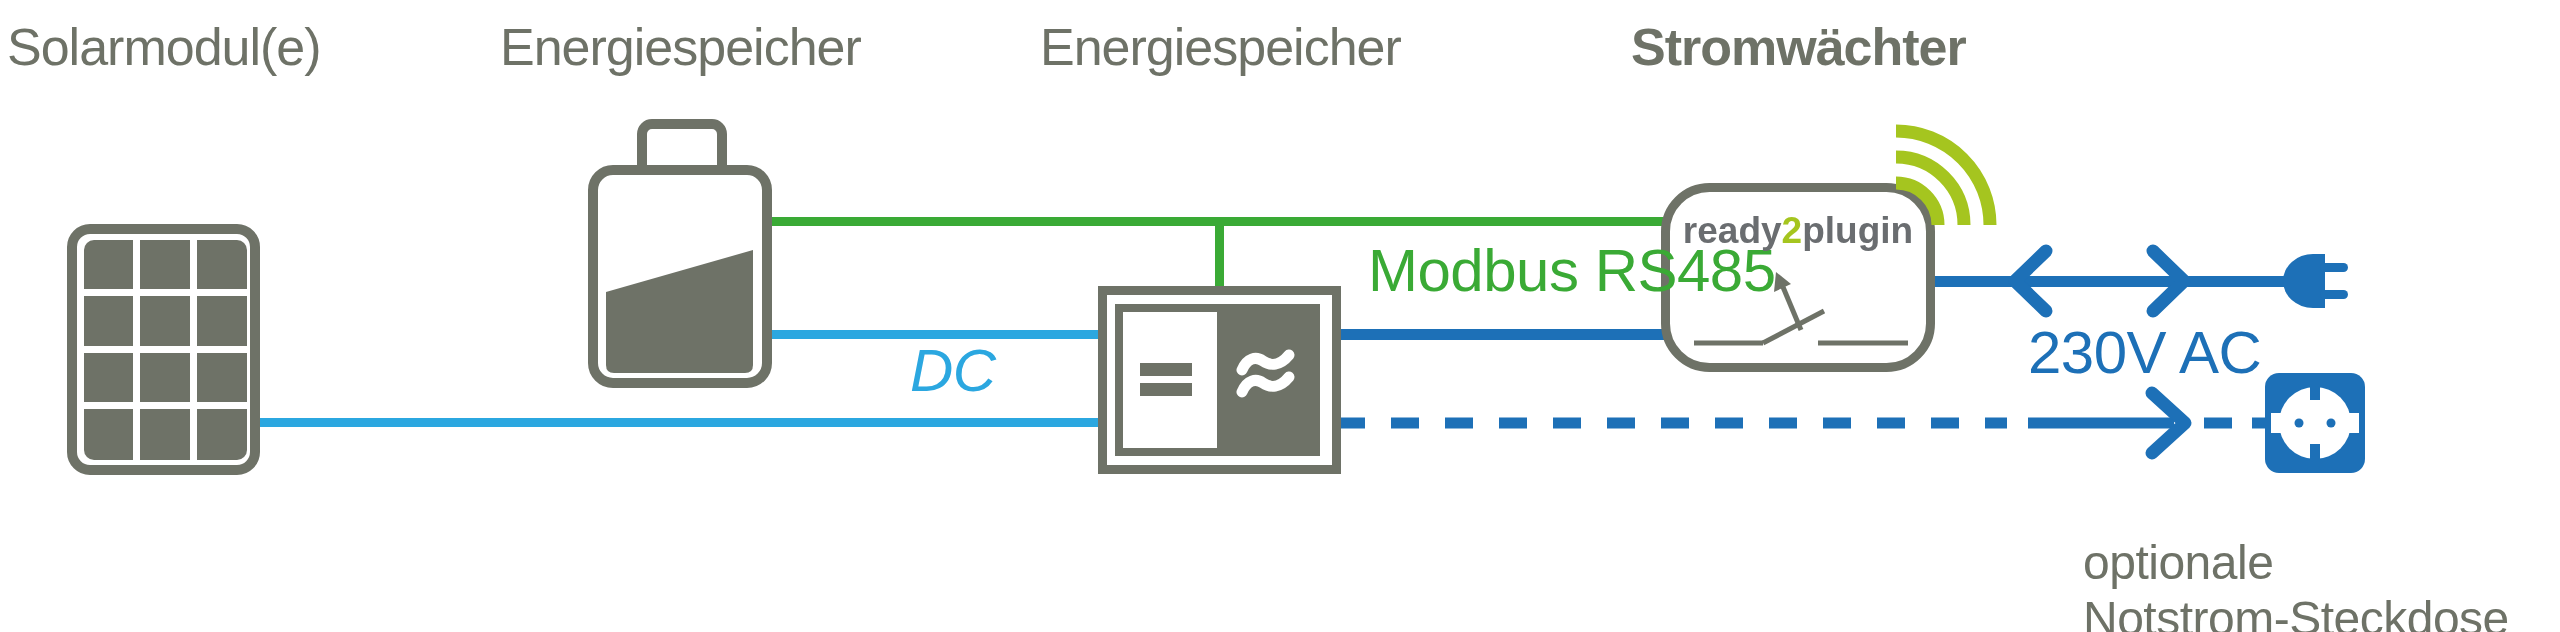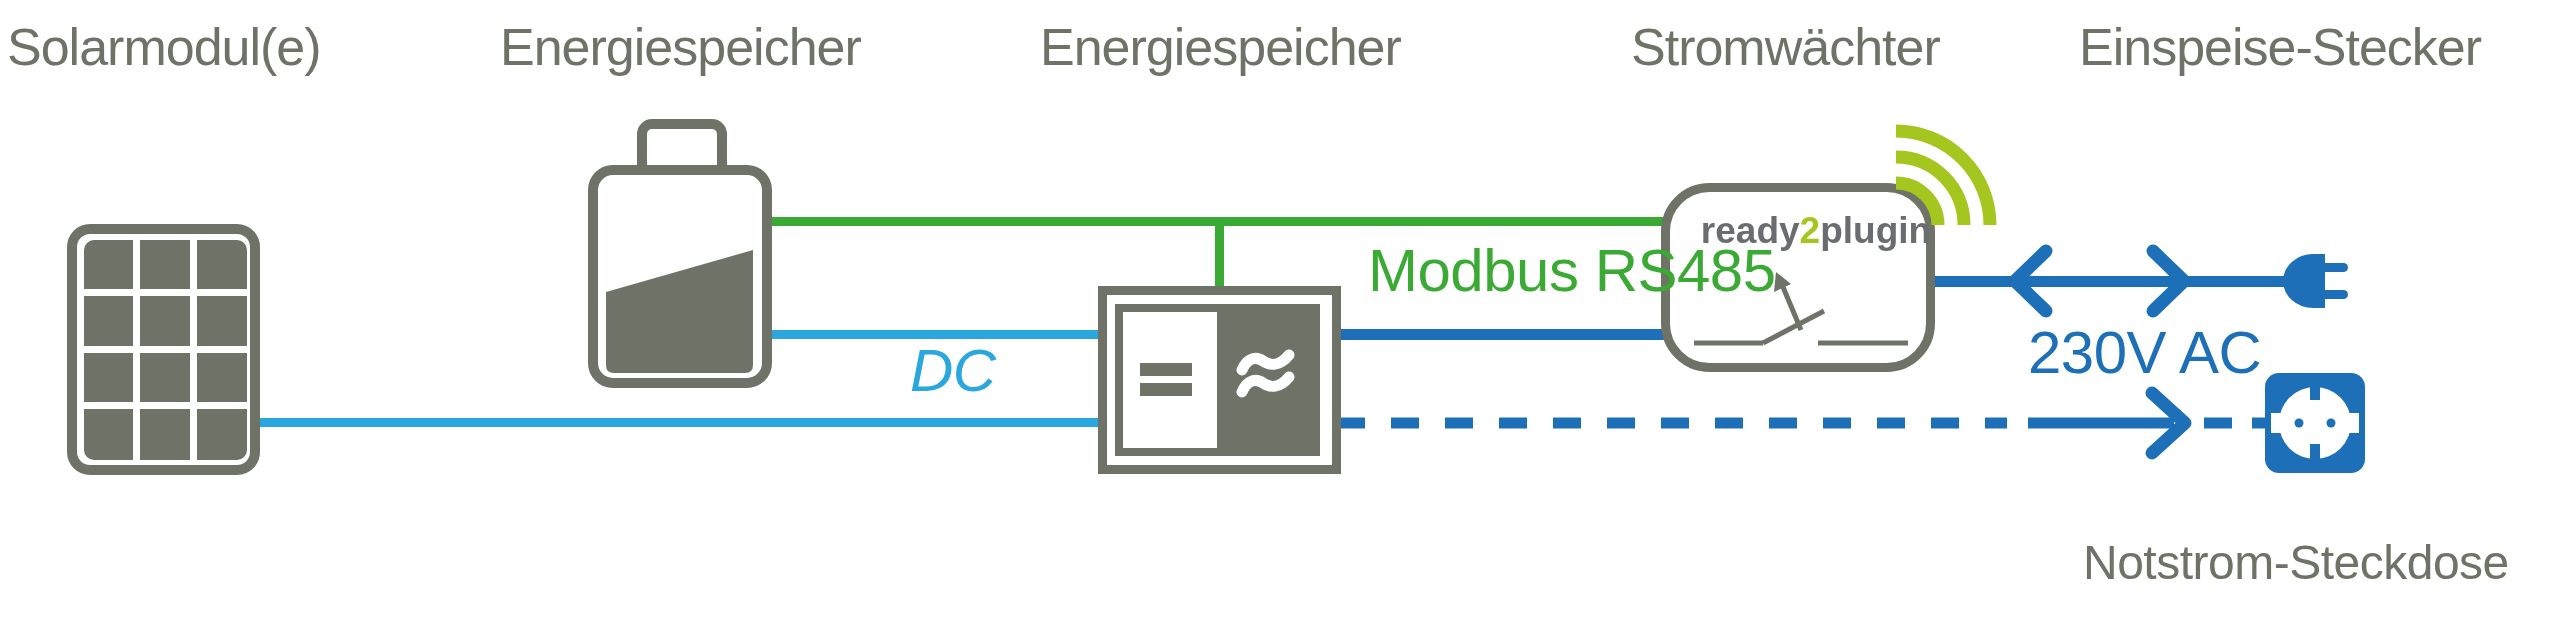--- a/index.html
+++ b/index.html
@@ -13,30 +13,30 @@
   html,body{margin:0;padding:0;background:#ffffff;}
   body{width:2560px;height:632px;overflow:hidden;}
   .canvas{position:relative;width:2560px;height:632px;font-family:"Liberation Sans",sans-serif;background:#fff;margin-top:21px;}
   svg.scene{position:absolute;left:0;top:0;}
 
   .label{position:absolute;top:0;font-size:52px;line-height:52px;letter-spacing:-1px;
          color:var(--label-gray);white-space:nowrap;}
   .lbl-solar{left:7px;}
   .lbl-storage{left:500px;}
   .lbl-inverter{left:1040px;}
-  .lbl-guard{left:1631px;}
+  .lbl-guard{left:1631px;font-weight:bold;}
   .lbl-plug{left:2079px;}
 
   .conn-label{position:absolute;font-size:60px;line-height:44px;white-space:nowrap;letter-spacing:-0.5px;}
   .dc-label{left:910px;top:328px;color:var(--line-light-blue);font-style:italic;}
   .modbus-label{left:1368px;top:228px;color:var(--line-green);}
   .ac-label{left:2028px;top:310px;color:var(--line-dark-blue);}
 
   .brand{position:absolute;left:1661px;top:191px;width:274px;text-align:center;
-         font-size:37px;line-height:37px;font-weight:600;color:var(--logo-gray);white-space:nowrap;padding-left:18px;}
+         font-size:37px;line-height:37px;font-weight:600;color:var(--logo-gray);white-space:nowrap;}
   .brand .digit{color:var(--accent-lime);}
 
   .optional{position:absolute;left:2083px;top:514px;font-size:48px;line-height:56px;
             letter-spacing:-0.5px;color:var(--label-gray);white-space:nowrap;}
 
   
   .fill-gray{fill:var(--label-gray);}
   .white-stroke-gray{fill:#fff;stroke:var(--label-gray);}
   .none-stroke-gray{fill:none;stroke:var(--label-gray);}
   .fill-lb{fill:var(--line-light-blue);}
@@ -137,25 +137,25 @@
       <rect class="fill-db" x="2310" y="423" width="10" height="15"></rect>
       <circle class="fill-db" cx="2299" cy="402" r="4.5"></circle>
       <circle class="fill-db" cx="2331" cy="402" r="4.5"></circle>
     </g>
   </svg>
 
   <div class="label lbl-solar">Solarmodul(e)</div>
   <div class="label lbl-storage">Energiespeicher</div>
   <div class="label lbl-inverter">Energiespeicher</div>
   <div class="label lbl-guard">Stromwächter</div>
-  <div class="label lbl-plug">Einspeise-Stecker</div>
 
   <div class="conn-label dc-label">DC</div>
   <div class="conn-label modbus-label">Modbus RS485</div>
   <div class="conn-label ac-label">230V AC</div>
 
   <div class="brand"><span>ready</span><span class="digit">2</span><span>plugin</span></div>
 
   <div class="optional">
+    <div>optionale</div>
     <div>Notstrom-Steckdose</div>
   </div>
 
 </div>
 
 </body></html>

